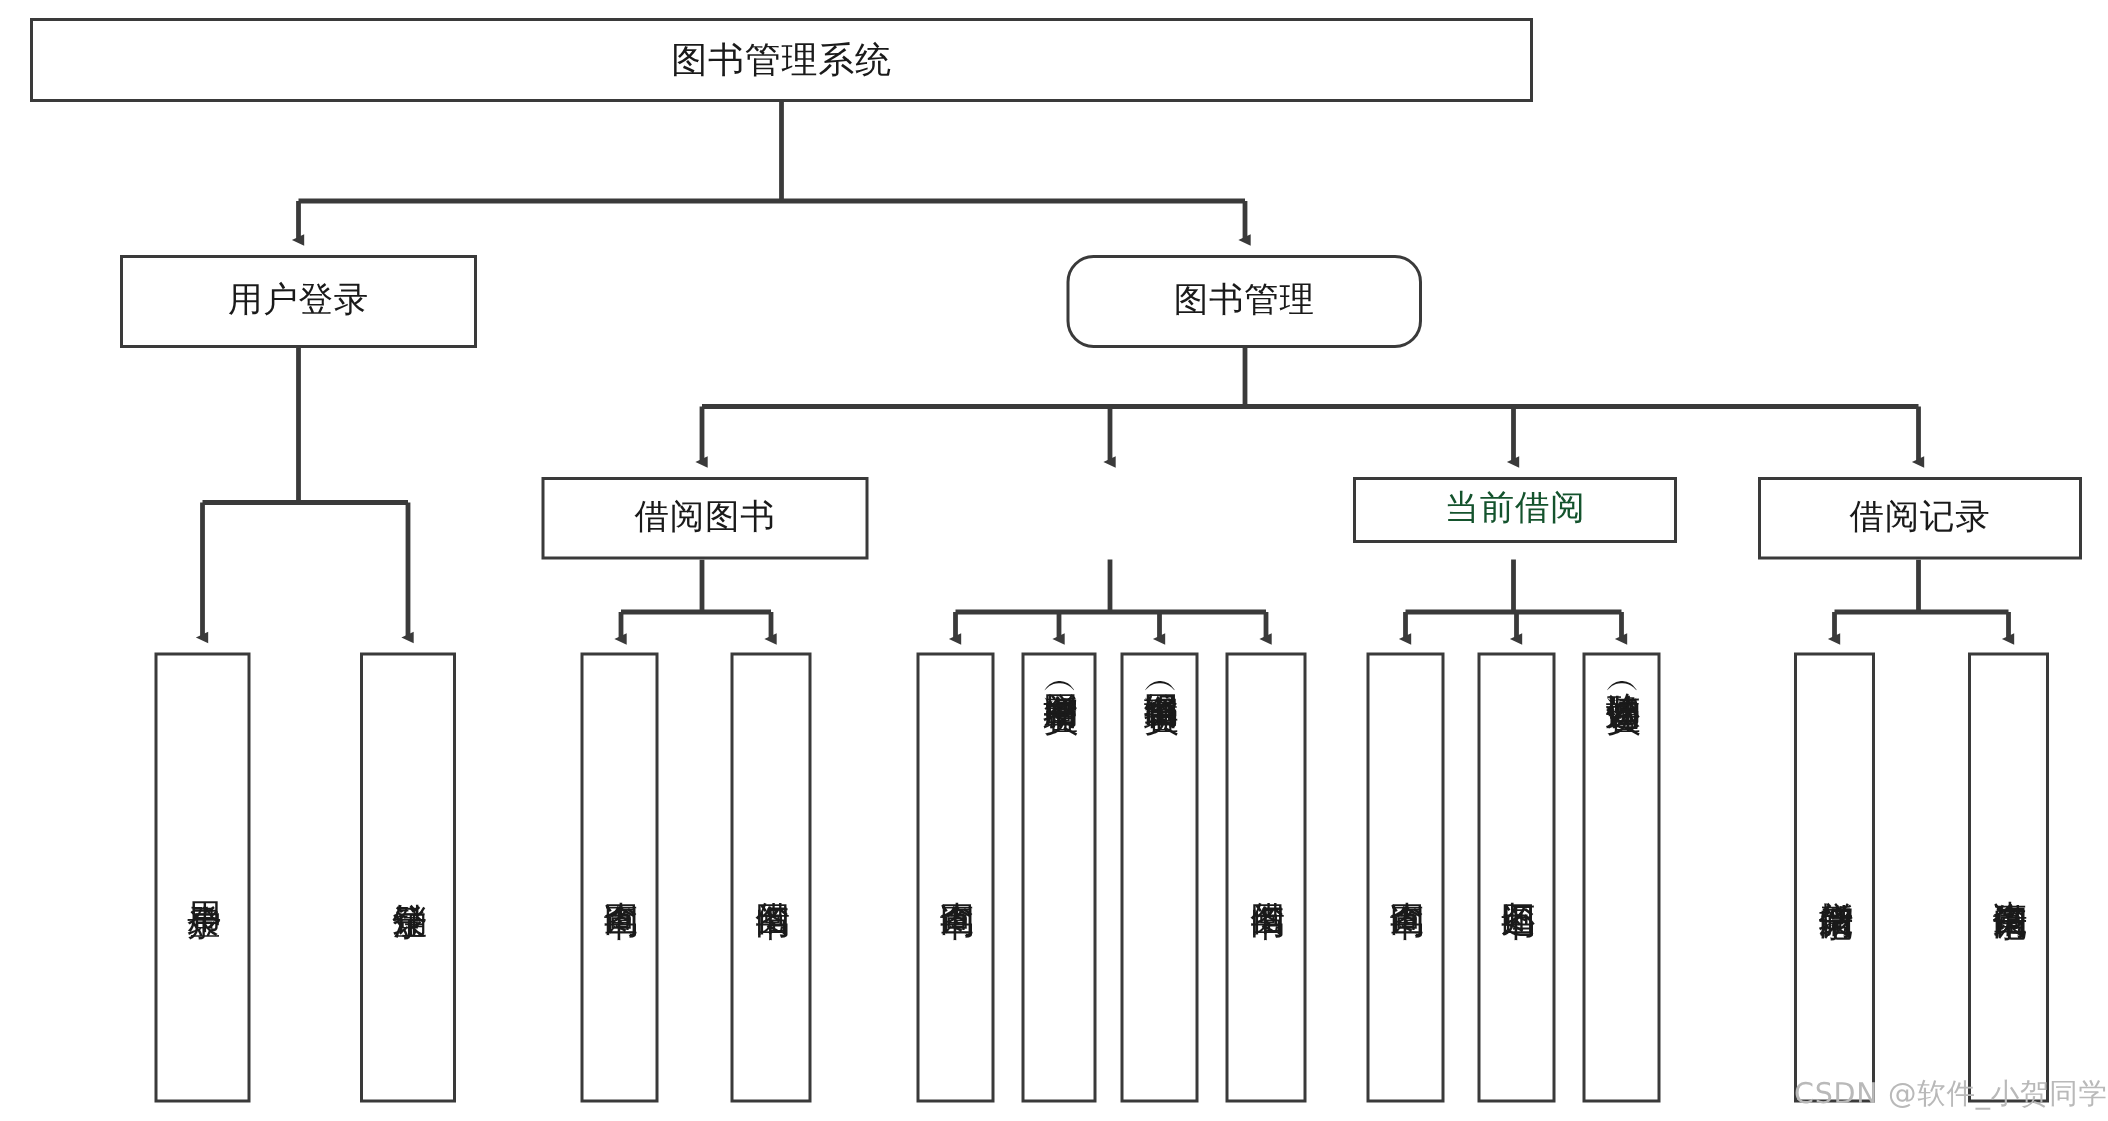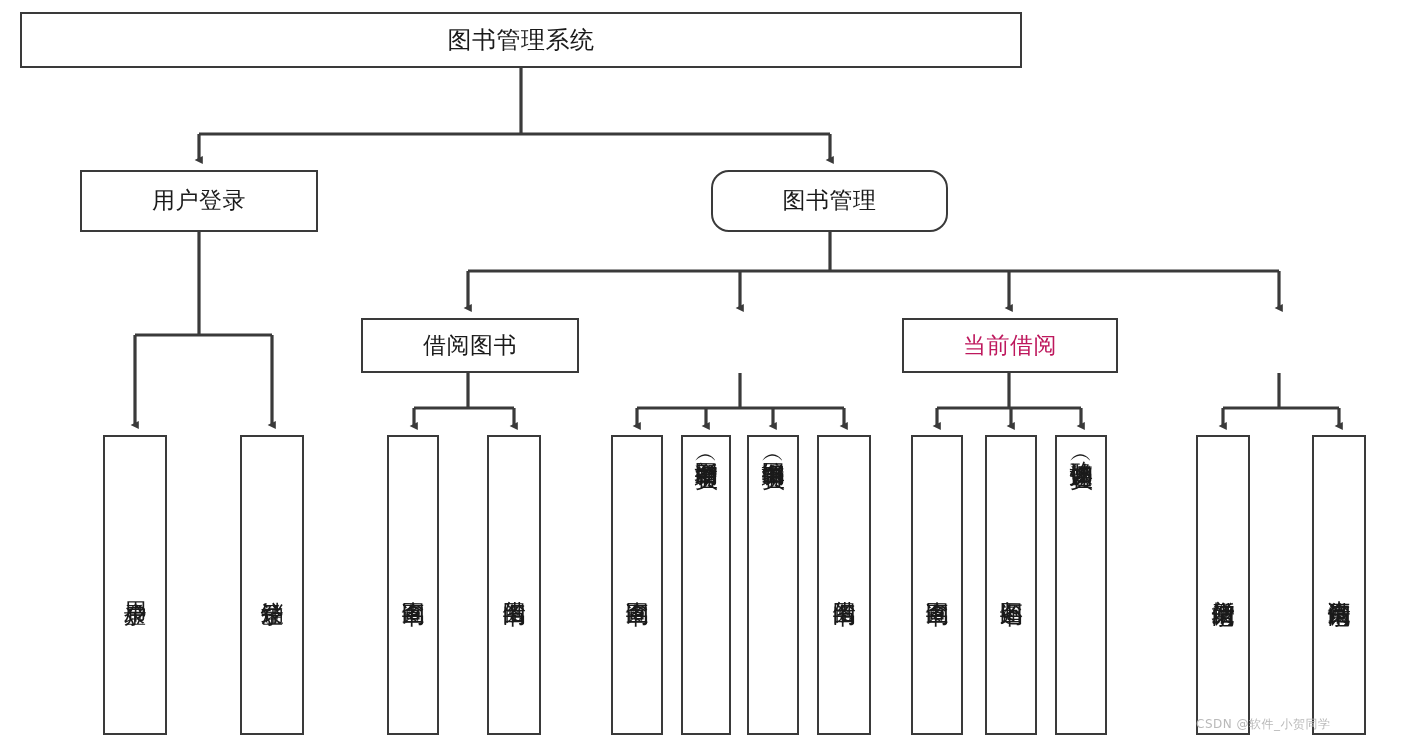--- a/index.html
+++ b/index.html
@@ -56,21 +56,21 @@
   .node-v.tall-text {
     justify-content: flex-start;
     padding-top: 6px;
   }
   .node-root {
     font-size: 24px;
   }
   .watermark {
     position: absolute;
     color: #b9b9b9;
-    font-size: 12px;
+    font-size: 19px;
     letter-spacing: 0.5px;
     white-space: nowrap;
     user-select: none;
   }
 </style>
 </head>
 <body>
 
 <div id="diagram-root" style="background: rgb(255, 255, 255);">
 
@@ -123,21 +123,22 @@
       <path d="M1339,408 L1339,426" marker-end="url(#arrowhead)"></path>
     </g>
   </svg>
 
   <div class="node node-h node-root" id="node-root" style="left: 20px; top: 12px; width: 1002px; height: 56px; border-color: rgb(58, 58, 58); background: rgb(255, 255, 255); color: rgb(26, 26, 26);">图书管理系统</div>
 
   <div class="node node-h" id="node-l2-0" style="left: 80px; top: 170px; width: 238px; height: 62px; border-color: rgb(58, 58, 58); background: rgb(255, 255, 255); color: rgb(26, 26, 26);">用户登录</div>
   <div class="node node-h" id="node-l2-1" style="left: 711px; top: 170px; width: 237px; height: 62px; border-color: rgb(58, 58, 58); background: rgb(255, 255, 255); color: rgb(26, 26, 26); border-radius: 18px;">图书管理</div>
 
   <div class="node node-h" id="node-l3-0" style="left: 361px; top: 318px; width: 218px; height: 55px; border-color: rgb(58, 58, 58); background: rgb(255, 255, 255); color: rgb(26, 26, 26);">借阅图书</div>
-  <div class="node node-h" id="node-l3-2" style="left: 902px; top: 318px; width: 216px; height: 55px; border-color: rgb(58, 58, 58); background: rgb(255, 255, 255); color: #be185d;">当前借阅</div>
+  <div class="node node-h" id="node-l3-2" style="left: 902px; top: 318px; width: 216px; height: 44px; border-color: rgb(58, 58, 58); background: rgb(255, 255, 255); color: #14532d;">当前借阅</div>
+  <div class="node node-h" id="node-l3-3" style="left: 1172px; top: 318px; width: 216px; height: 55px; border-color: rgb(58, 58, 58); background: rgb(255, 255, 255); color: rgb(26, 26, 26);">借阅记录</div>
 
   <div class="node node-v" id="node-leaf-0" style="left: 103px; top: 435px; width: 64px; height: 300px; border-color: rgb(58, 58, 58); background: rgb(255, 255, 255); color: rgb(26, 26, 26);">用户登录</div>
   <div class="node node-v" id="node-leaf-1" style="left: 240px; top: 435px; width: 64px; height: 300px; border-color: rgb(58, 58, 58); background: rgb(255, 255, 255); color: rgb(26, 26, 26);">注销登录</div>
   <div class="node node-v" id="node-leaf-2" style="left: 387px; top: 435px; width: 52px; height: 300px; border-color: rgb(58, 58, 58); background: rgb(255, 255, 255); color: rgb(26, 26, 26);">查询图书</div>
   <div class="node node-v" id="node-leaf-3" style="left: 487px; top: 435px; width: 54px; height: 300px; border-color: rgb(58, 58, 58); background: rgb(255, 255, 255); color: rgb(26, 26, 26);">借阅图书</div>
   <div class="node node-v" id="node-leaf-4" style="left: 611px; top: 435px; width: 52px; height: 300px; border-color: rgb(58, 58, 58); background: rgb(255, 255, 255); color: rgb(26, 26, 26);">查询图书</div>
   <div class="node node-v tall-text" id="node-leaf-5" style="left: 681px; top: 435px; width: 50px; height: 300px; border-color: rgb(58, 58, 58); background: rgb(255, 255, 255); color: rgb(26, 26, 26);">新增图书（管理员）</div>
   <div class="node node-v tall-text" id="node-leaf-6" style="left: 747px; top: 435px; width: 52px; height: 300px; border-color: rgb(58, 58, 58); background: rgb(255, 255, 255); color: rgb(26, 26, 26);">编辑图书（管理员）</div>
   <div class="node node-v" id="node-leaf-7" style="left: 817px; top: 435px; width: 54px; height: 300px; border-color: rgb(58, 58, 58); background: rgb(255, 255, 255); color: rgb(26, 26, 26);">借阅图书</div>
   <div class="node node-v" id="node-leaf-8" style="left: 911px; top: 435px; width: 52px; height: 300px; border-color: rgb(58, 58, 58); background: rgb(255, 255, 255); color: rgb(26, 26, 26);">查询图书</div>

